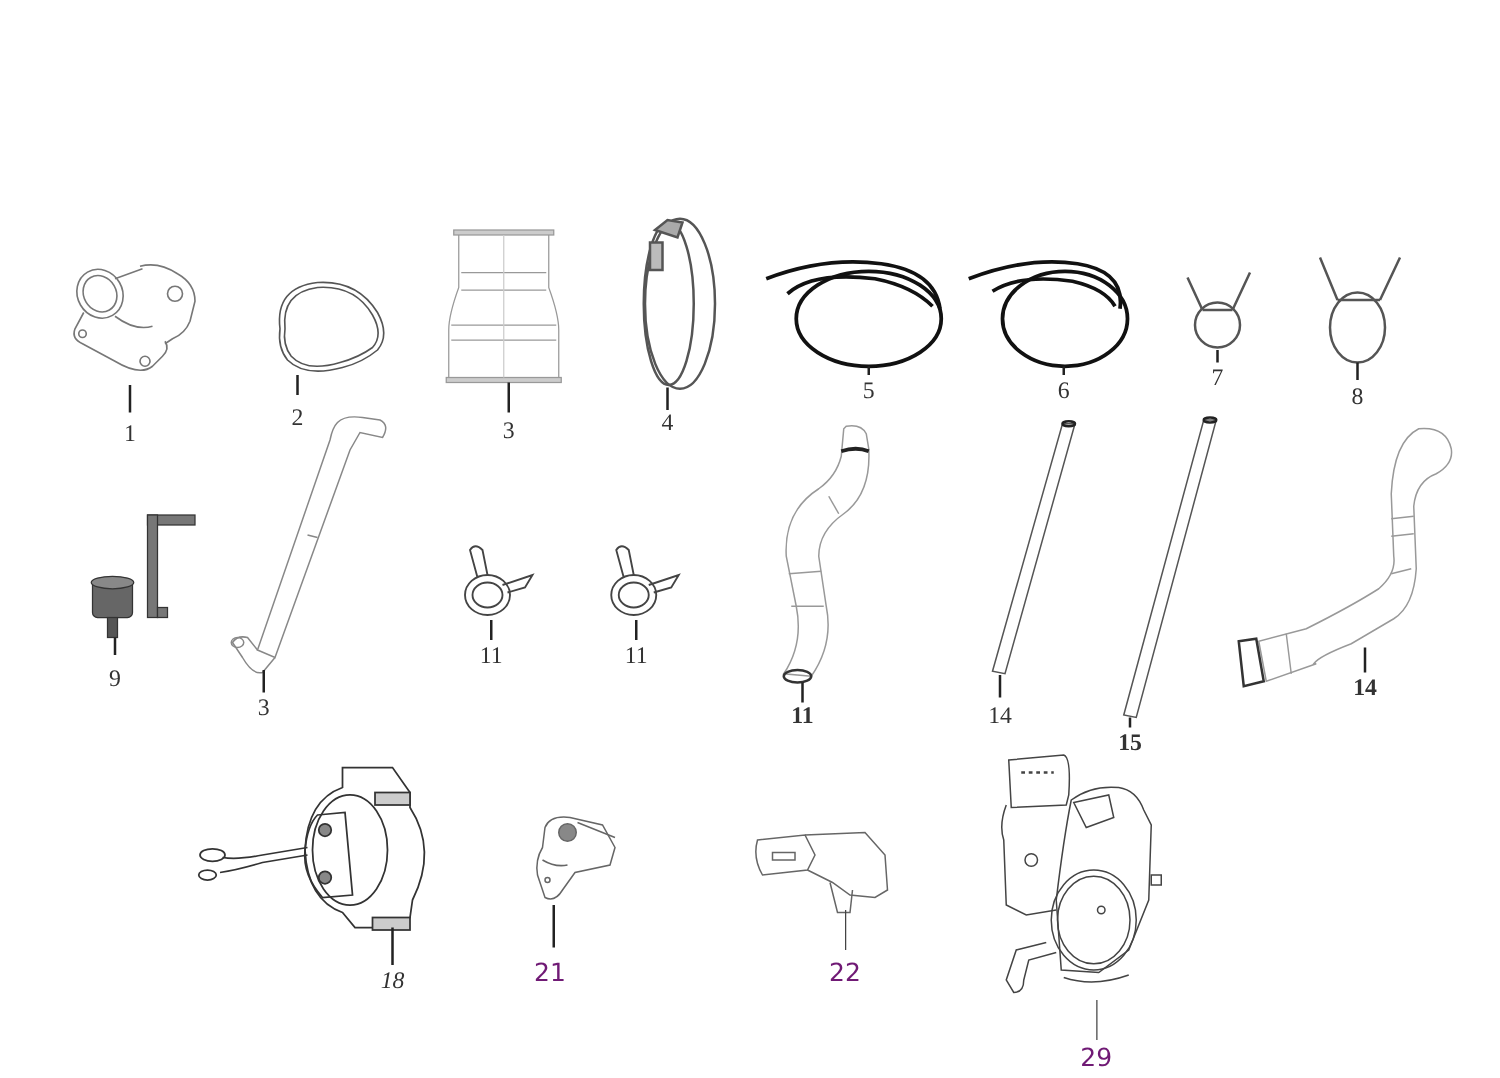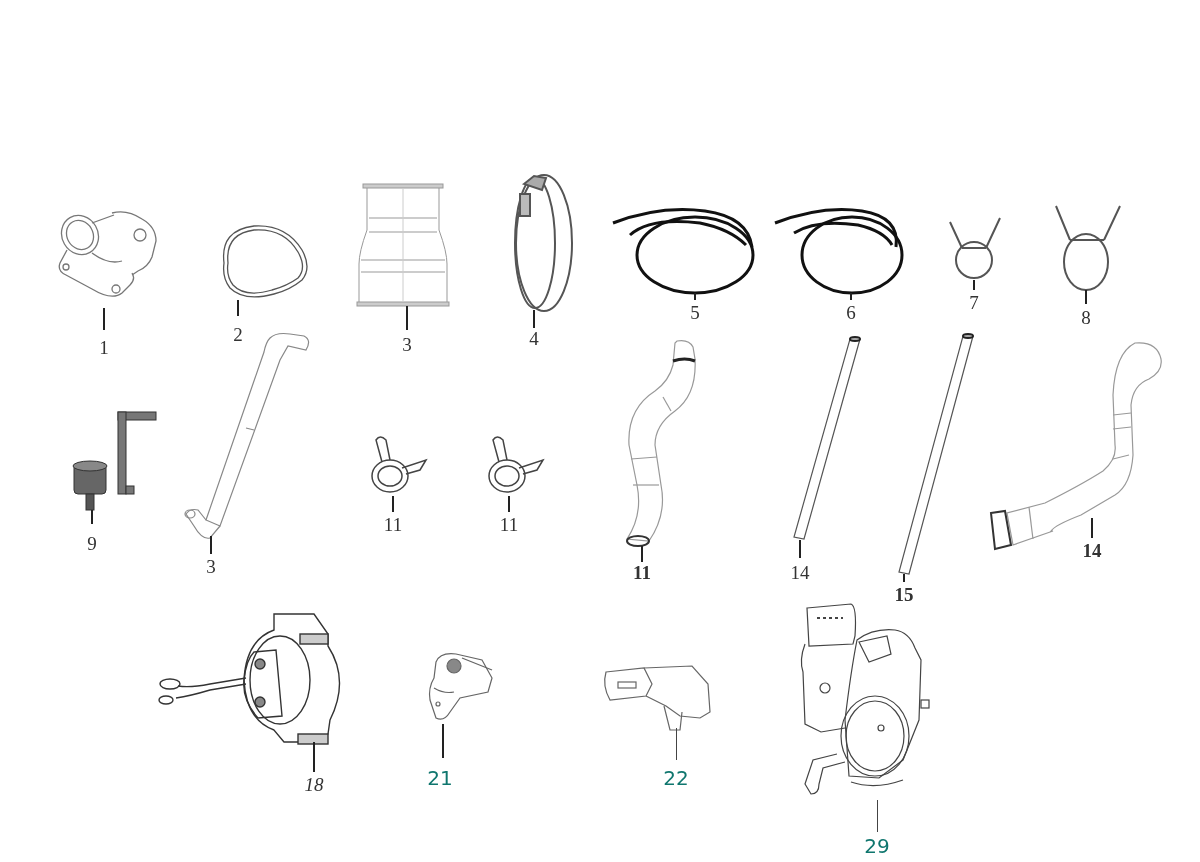--- a/index.html
+++ b/index.html
@@ -1,20 +1,20 @@
 <!DOCTYPE html>
 <html><head>
 <meta charset="utf-8">
 <style>
   html, body { margin: 0; padding: 0; background: #ffffff; }
   body { width: 1200px; height: 862px; position: relative; overflow: hidden; font-family: "DejaVu Serif", serif; }
   #diagram { position: absolute; left: 0; top: 0; width: 1200px; height: 862px; }
   .part { position: absolute; }
   .label { position: absolute; font-family: "Liberation Serif", serif; font-size: 19px; color: #333; transform: translateX(-50%); white-space: nowrap; }
-  .label.sans { font-family: "DejaVu Sans", sans-serif; color: #0f766e; font-size: 20px; }
+  .label.sans { font-family: "DejaVu Sans", sans-serif; color: #701a75; font-size: 20px; }
   .leader { position: absolute; width: 2px; background: #222; }
   .leader.thin { width: 1px; background: #444; }
   svg { overflow: visible; }
 </style>
 </head>
 <body>
 
 <div id="diagram">
 
   <svg class="part" style="left:52px;top:205px;" width="115" height="110" viewBox="0 0 115 110">

